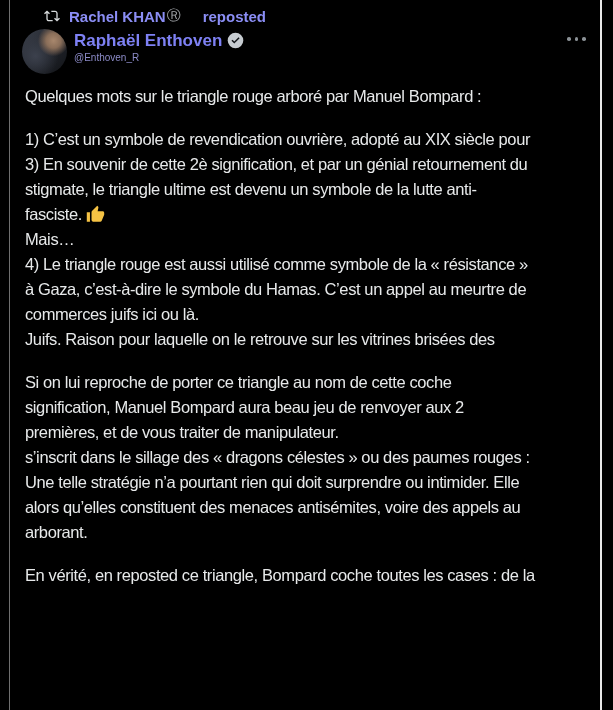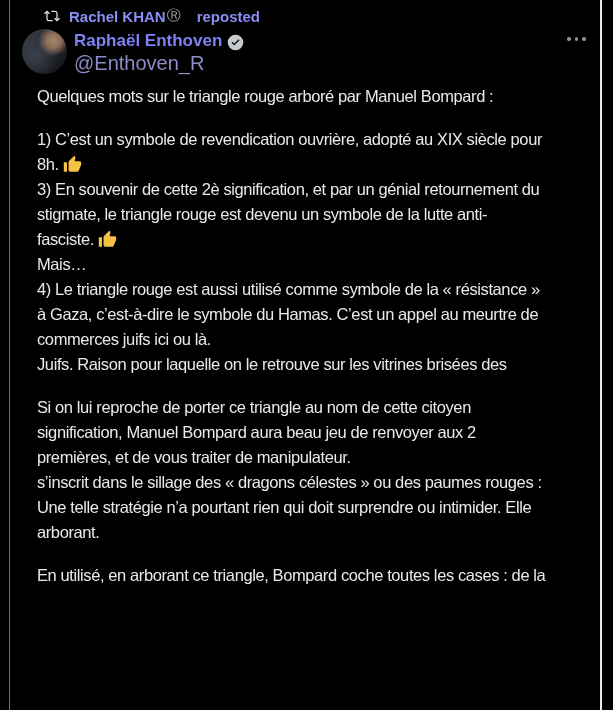--- a/index.html
+++ b/index.html
@@ -21,60 +21,60 @@
     position:absolute; left:44px; top:7px;
     display:flex; align-items:center;
     font-size:15px; font-weight:700;
     color:#8b8ef5;
     cursor:pointer;
   }
   .repost-row .ricon { width:16px; height:16px; margin-right:9px; display:block; }
   .repost-row .suffix {
     color:#a6a9ad; font-weight:400; font-size:14px; margin:0 2px 0 1px;
   }
-  .repost-row .action { margin-left:14px; }
+  .repost-row .action { margin-left:20px; }
 
   
   .avatar {
     position:absolute; left:22px; top:29px;
     width:45px; height:45px; border-radius:50%;
     background:
       radial-gradient(circle at 70% 26%, #a8876d 0%, #8a6e59 16%, rgba(60,55,58,0) 34%),
       radial-gradient(circle at 30% 60%, #3c414d 0%, rgba(30,32,38,0) 55%),
       linear-gradient(135deg, #3a3f4a 0%, #23262d 45%, #121418 100%);
     cursor:pointer;
   }
   .name-row {
     position:absolute; left:74px; top:31px;
-    display:flex; align-items:flex-end; gap:5px;
+    display:flex; align-items:flex-start; gap:5px;
     font-size:17px; font-weight:700; color:#7e81f4;
     cursor:pointer;
   }
   .name-row .badge { width:17px; height:17px; display:block; margin-top:1px; }
   .handle {
     position:absolute; left:74px; top:52px;
-    font-size:20px; color:#8d8cc9;
+    font-size:10px; color:#8d8cc9;
     cursor:pointer;
   }
   .more-btn {
     position:absolute; left:564px; top:34px;
     display:flex; gap:4px; align-items:center;
     padding:3px; cursor:pointer;
   }
   .more-btn i { width:3.5px; height:3.5px; border-radius:50%; background:#8b9196; display:block; }
 
   
   .tweet-text {
     position:absolute; left:25px; top:84px; width:572px;
   }
   .para.gap { margin-top:18px; }
   .line {
     white-space:pre;
     font-size:16.5px; letter-spacing:-0.4px;
-    line-height:25px; color:#e7e9ea;margin-left:12px;
+    line-height:25px; color:#e7e9ea;
   }
   .line .emoji-svg { width:19px; height:19px; vertical-align:-4px; margin-left:4px; }
 </style>
 </head>
 <body>
 
 <div class="page">
   <div class="edge-line left"></div>
   <div class="edge-line right"></div>
 
@@ -102,47 +102,45 @@
     <i></i>
     <i></i>
   </div>
 
   <div class="tweet-text">
       <div class="para">
         <div class="line"><span>Quelques mots sur le triangle rouge arboré par Manuel Bompard :</span></div>
       </div>
       <div class="para gap">
         <div class="line"><span>1) C’est un symbole de revendication ouvrière, adopté au XIX siècle pour</span></div>
-        <div class="line"><span>8h.</span><svg class="emoji-svg" viewBox="0 0 24 24" aria-hidden="true">
-    <path fill="#f5c244" d="M1 21h4V9H1v12zm22-11c0-1.1-.9-2-2-2h-6.31l.95-4.57.03-.32c0-.41-.17-.79-.44-1.06L14.17 1 7.59 7.59C7.22 7.95 7 8.45 7 9v10c0 1.1.9 2 2 2h9c.83 0 1.54-.5 1.84-1.22l3.02-7.05c.09-.23.14-.47.14-.73v-2z"></path>
-  </svg></div>
       </div>
       <div class="para">
         <div class="line"><span>3) En souvenir de cette 2è signification, et par un génial retournement du</span></div>
-        <div class="line"><span>stigmate, le triangle rouge est devenu un symbole de la lutte anti-</span></div>
+        <div class="line"><span>stigmate, le triangle ultime est devenu un symbole de la lutte anti-</span></div>
         <div class="line"><span>fasciste.</span><svg class="emoji-svg" viewBox="0 0 24 24" aria-hidden="true">
     <path fill="#f5c244" d="M1 21h4V9H1v12zm22-11c0-1.1-.9-2-2-2h-6.31l.95-4.57.03-.32c0-.41-.17-.79-.44-1.06L14.17 1 7.59 7.59C7.22 7.95 7 8.45 7 9v10c0 1.1.9 2 2 2h9c.83 0 1.54-.5 1.84-1.22l3.02-7.05c.09-.23.14-.47.14-.73v-2z"></path>
   </svg></div>
       </div>
       <div class="para">
         <div class="line"><span>Mais…</span></div>
       </div>
       <div class="para">
         <div class="line"><span>4) Le triangle rouge est aussi utilisé comme symbole de la « résistance »</span></div>
         <div class="line"><span>à Gaza, c’est-à-dire le symbole du Hamas. C’est un appel au meurtre de</span></div>
         <div class="line"><span>commerces juifs ici ou là.</span></div>
         <div class="line"><span>Juifs. Raison pour laquelle on le retrouve sur les vitrines brisées des</span></div>
       </div>
       <div class="para gap">
-        <div class="line"><span>Si on lui reproche de porter ce triangle au nom de cette citoyen</span></div>
+        <div class="line"><span>Si on lui reproche de porter ce triangle au nom de cette coche</span></div>
         <div class="line"><span>signification, Manuel Bompard aura beau jeu de renvoyer aux 2</span></div>
         <div class="line"><span>premières, et de vous traiter de manipulateur.</span></div>
       </div>
       <div class="para">
         <div class="line"><span>s’inscrit dans le sillage des « dragons célestes » ou des paumes rouges :</span></div>
         <div class="line"><span>Une telle stratégie n’a pourtant rien qui doit surprendre ou intimider. Elle</span></div>
+        <div class="line"><span>alors qu’elles constituent des menaces antisémites, voire des appels au</span></div>
         <div class="line"><span>arborant.</span></div>
       </div>
       <div class="para gap">
-        <div class="line"><span>En utilisé, en arborant ce triangle, Bompard coche toutes les cases : de la</span></div>
+        <div class="line"><span>En vérité, en reposted ce triangle, Bompard coche toutes les cases : de la</span></div>
       </div>
     </div>
 </div>
 
 </body></html>

